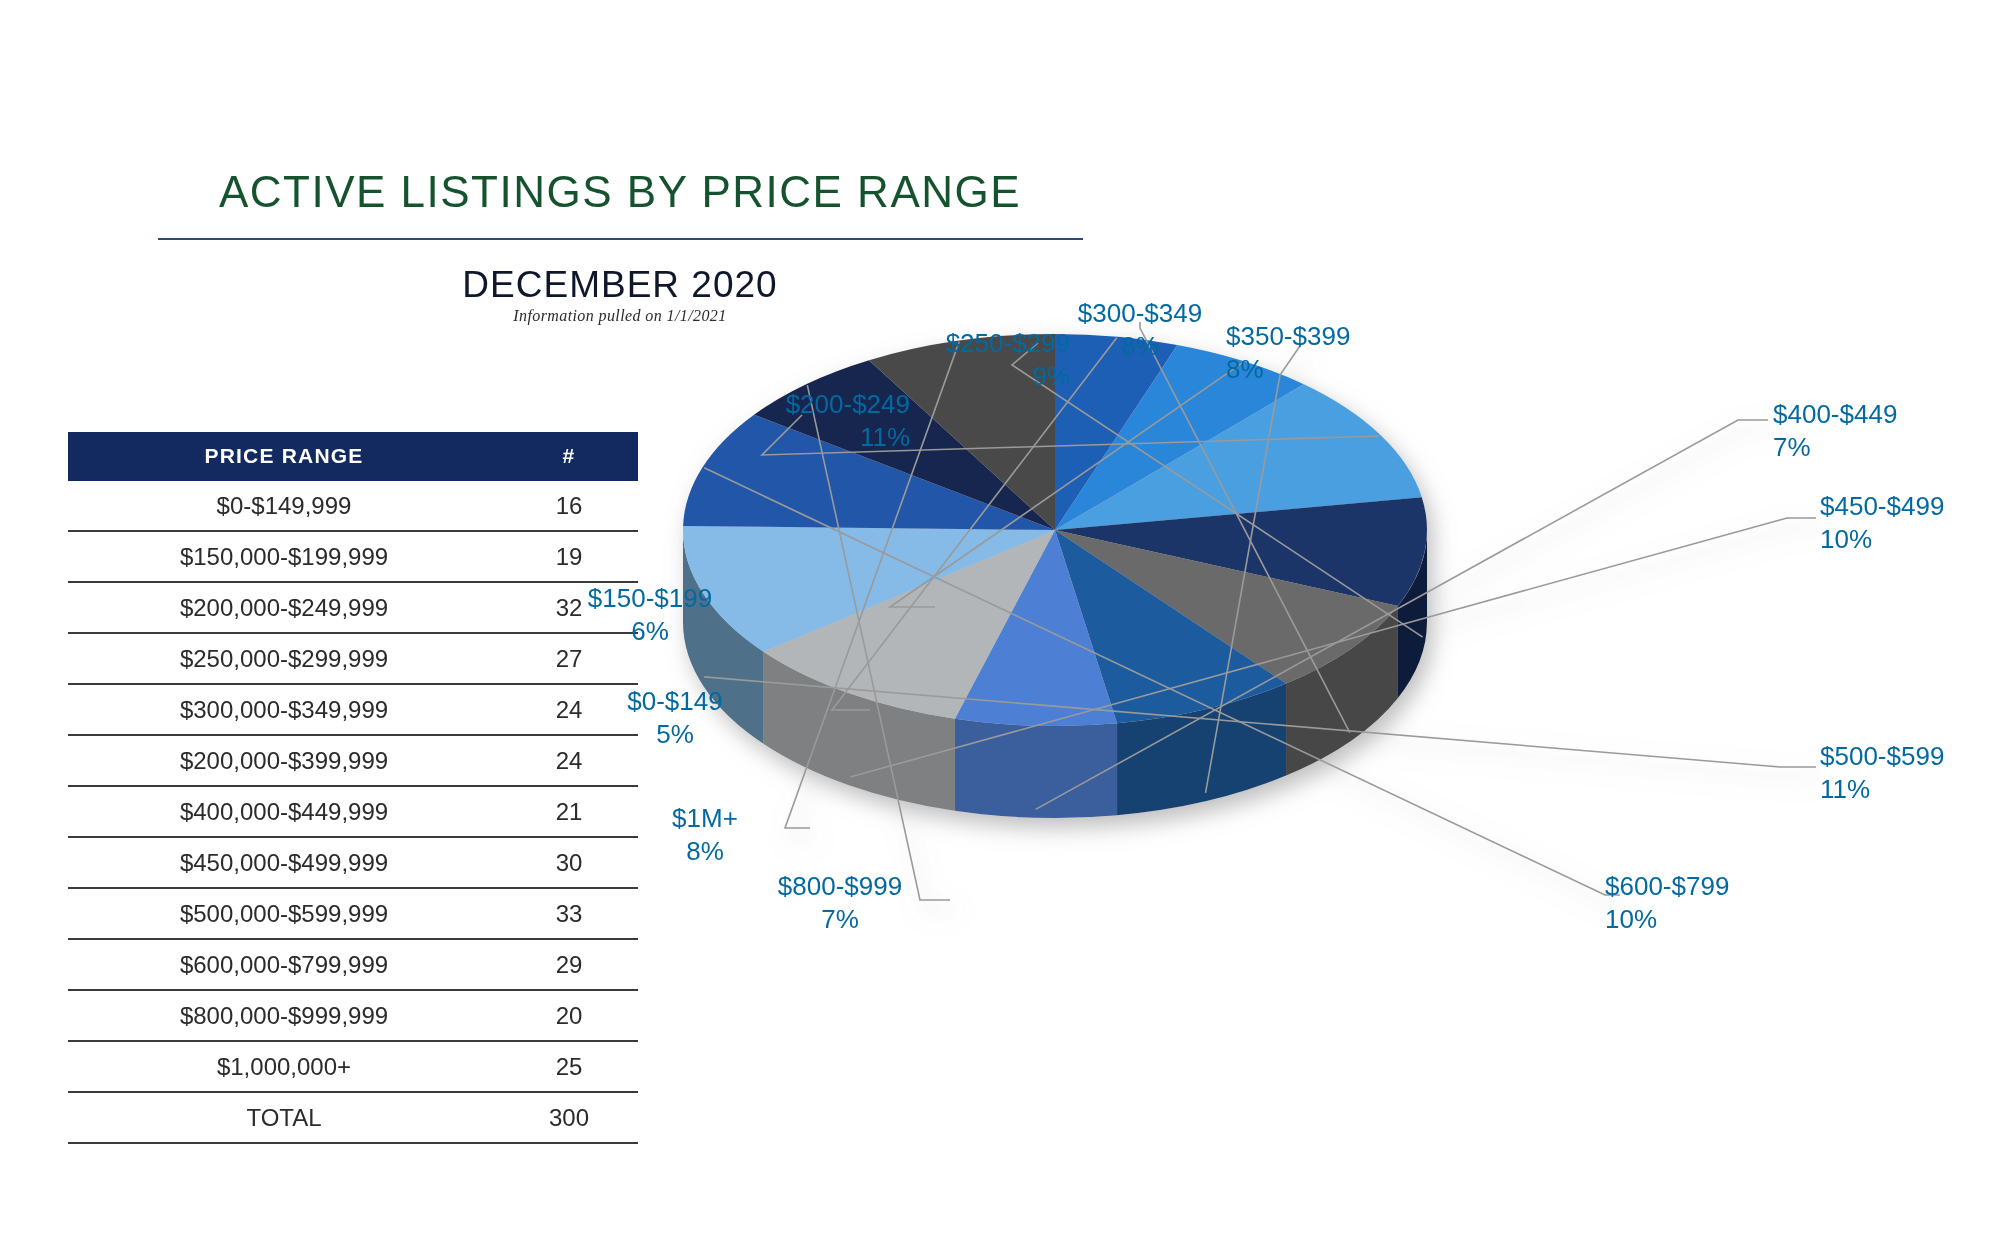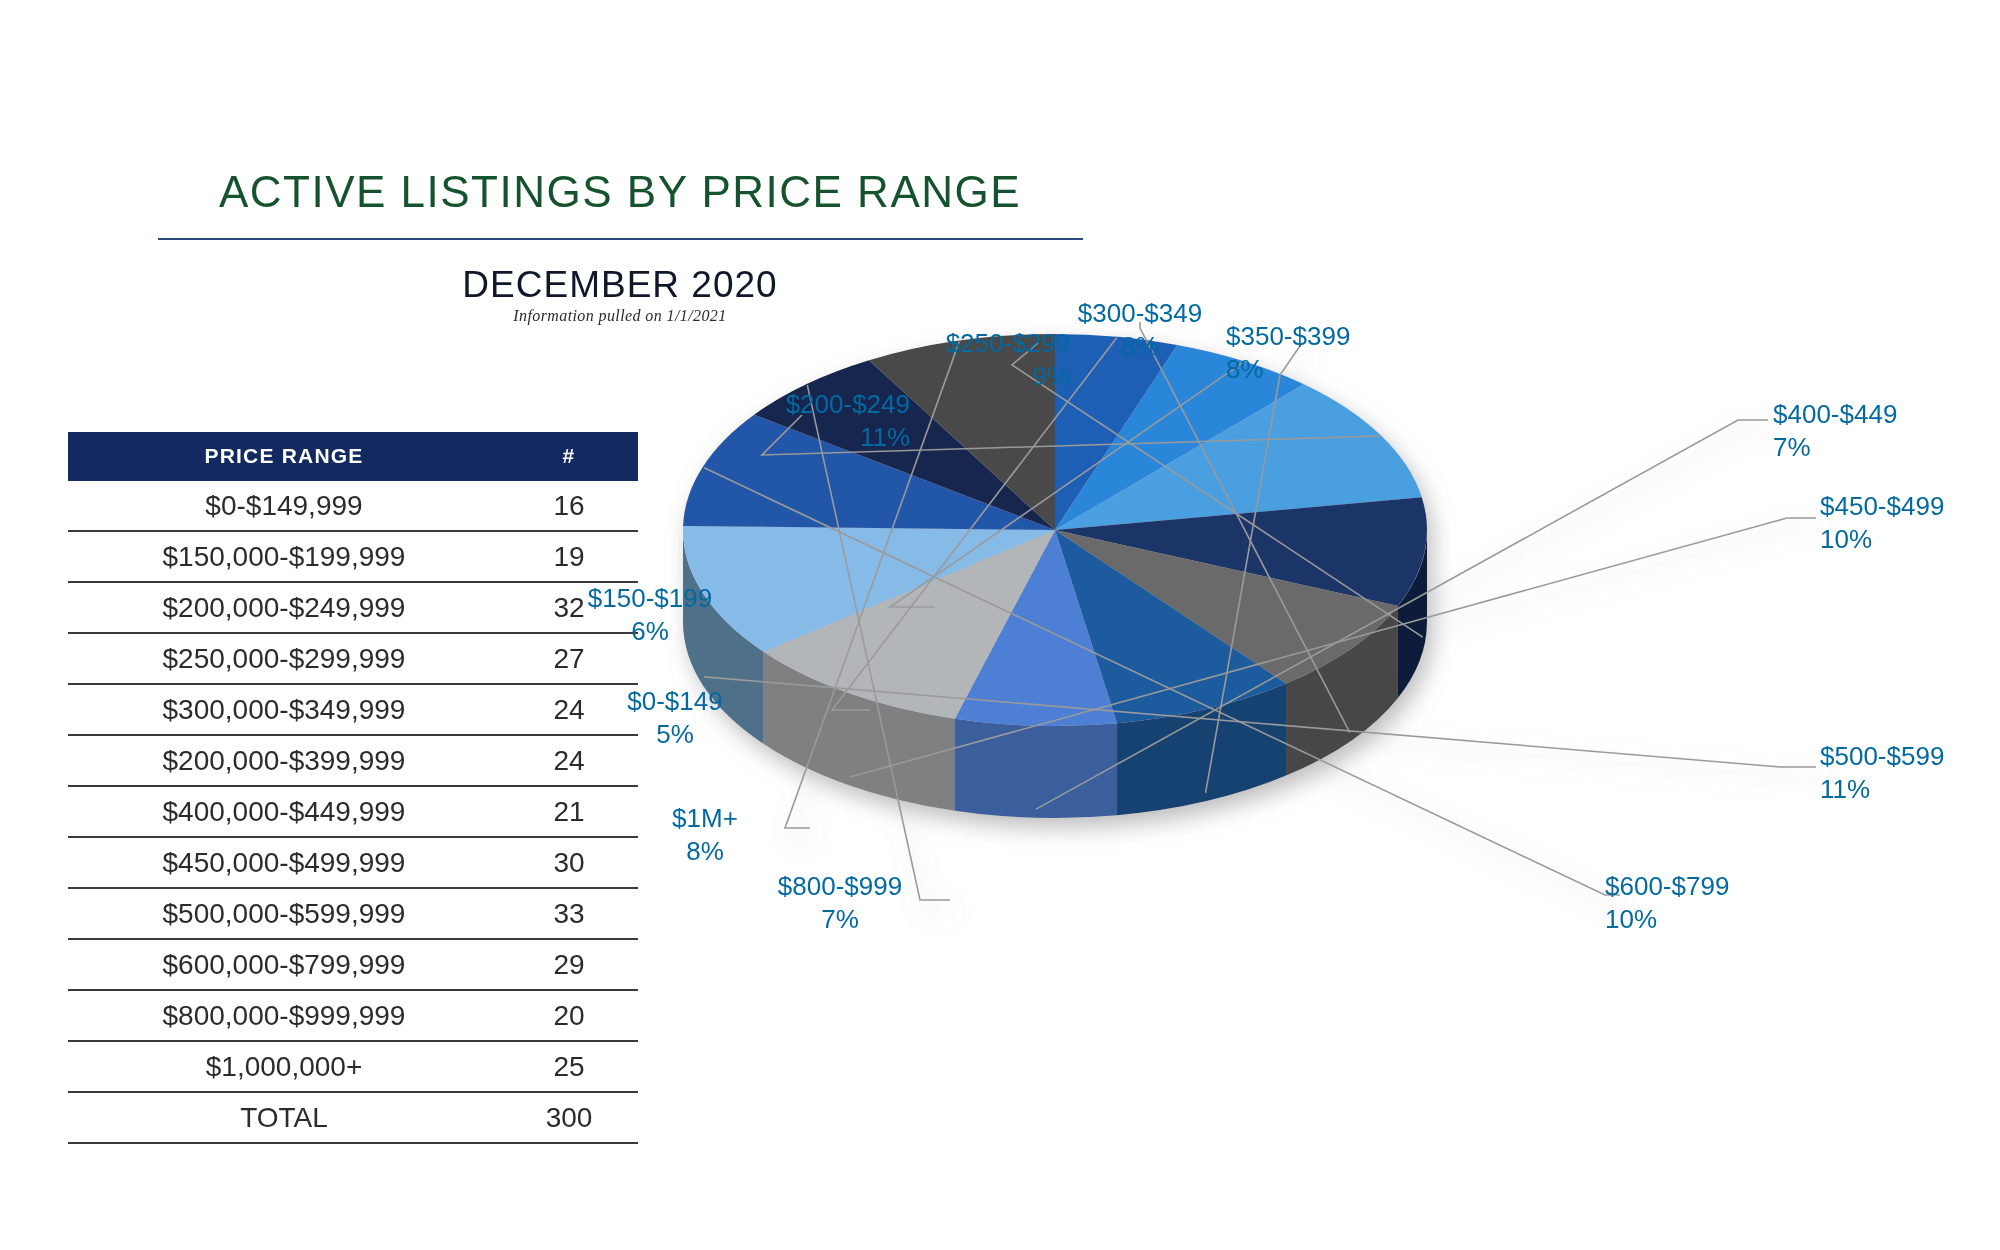--- a/index.html
+++ b/index.html
@@ -81,21 +81,21 @@
     font-size: 21px;
     font-weight: bold;
     letter-spacing: 1.2px;
     padding: 12px 0 13px 0;
     text-align: center;
     border: none;
   }
   th.col-range { width: 432px; border-right: 3px solid #ffffff; }
   th.col-count { width: 138px; }
   table#price-table td {
-    font-size: 28px;
+    font-size: 24px;
     color: #2b2b2b;
     padding: 0;
     height: 49px;
     vertical-align: middle;
     border-bottom: 2px solid #3a3a3a;
   }
   td.range-cell { text-align: center; padding-bottom: 8px; }
   td.count-cell { text-align: center; padding-top: 12px; margin-top: 39px; }
   tr.total-row td { border-bottom: none; }
   tr.total-row td.range-cell { font-size: 23px; padding-bottom: 4px;}

